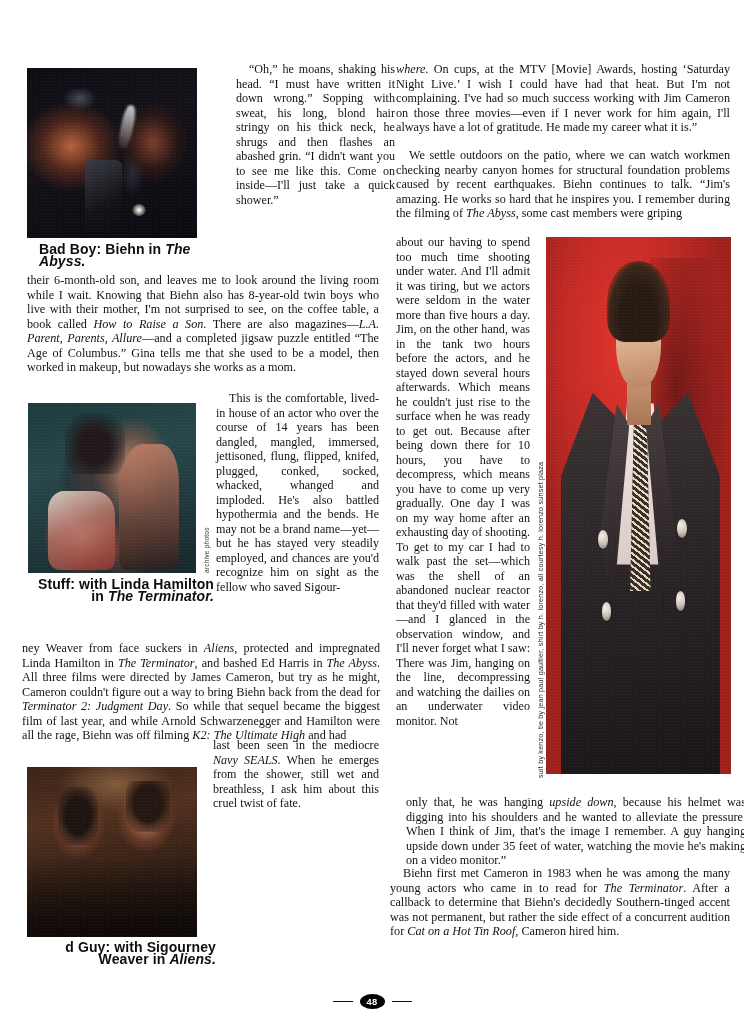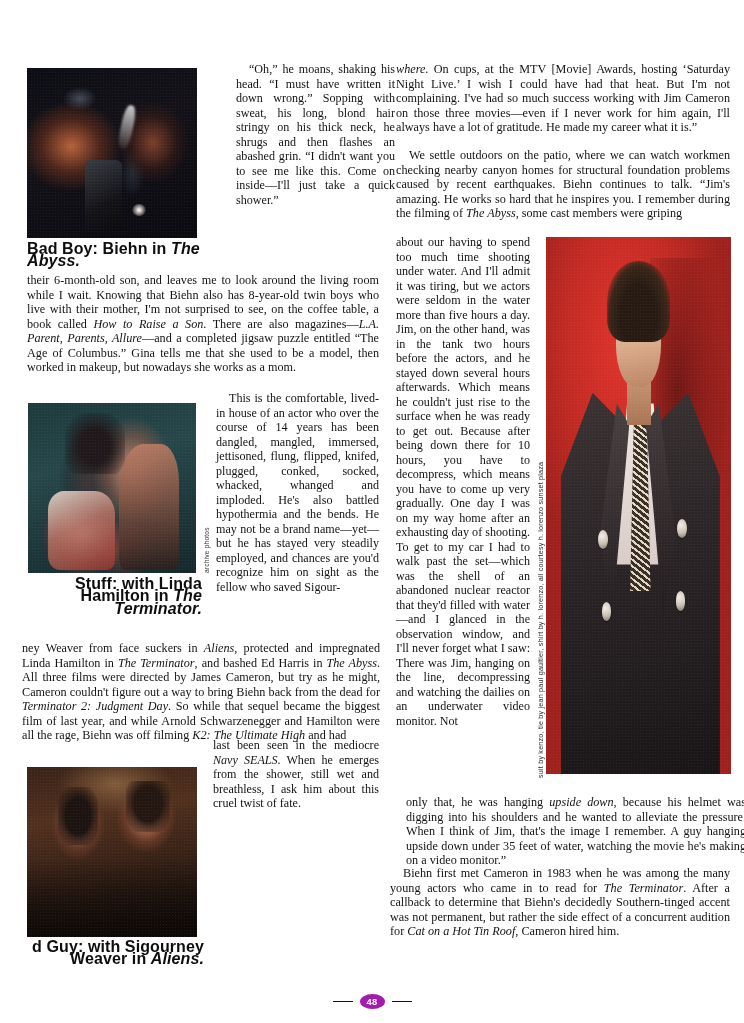--- a/index.html
+++ b/index.html
@@ -197,25 +197,26 @@
     width: 5.4%; height: 3.6%;
     border-radius: 50%;
     background: radial-gradient(circle at 35% 32%, #f2ede6 0%, #c9c0b4 55%, #7b7168 100%);
     box-shadow: 0 1px 1px rgba(0,0,0,.5);
   }
 
   
   .cap {
     position: absolute;
     font-family: "Liberation Sans", "DejaVu Sans", sans-serif;
-    font-size: 16px;
+    font-size: 14px;
     line-height: 12.4px;
     font-weight: bold;
     color: #0e0e0e;
     letter-spacing: .1px;
+    margin-left: 12px;
   }
   .cap.center { text-align: right; }
   .cap .reg { font-weight: bold; }
   .cap i { font-style: italic; }
 
   
   .credit {
     position: absolute;
     font-family: "Liberation Sans", "DejaVu Sans", sans-serif;
     font-size: 7.2px;
@@ -236,21 +237,21 @@
     align-items: center;
     justify-content: center;
     gap: 7px;
   }
   .folio .rule {
     width: 20px; height: 1.6px; background: #111;
   }
   .folio .oval {
     width: 25px; height: 15px;
     border-radius: 50%;
-    background: #a21caf;
+    background: #000000;
     color: #fff;
     font-family: "Liberation Sans", "DejaVu Sans", sans-serif;
     font-size: 9.4px;
     font-weight: bold;
     display: flex;
     align-items: center;
     justify-content: center;
     letter-spacing: .3px;
   }
 </style>

